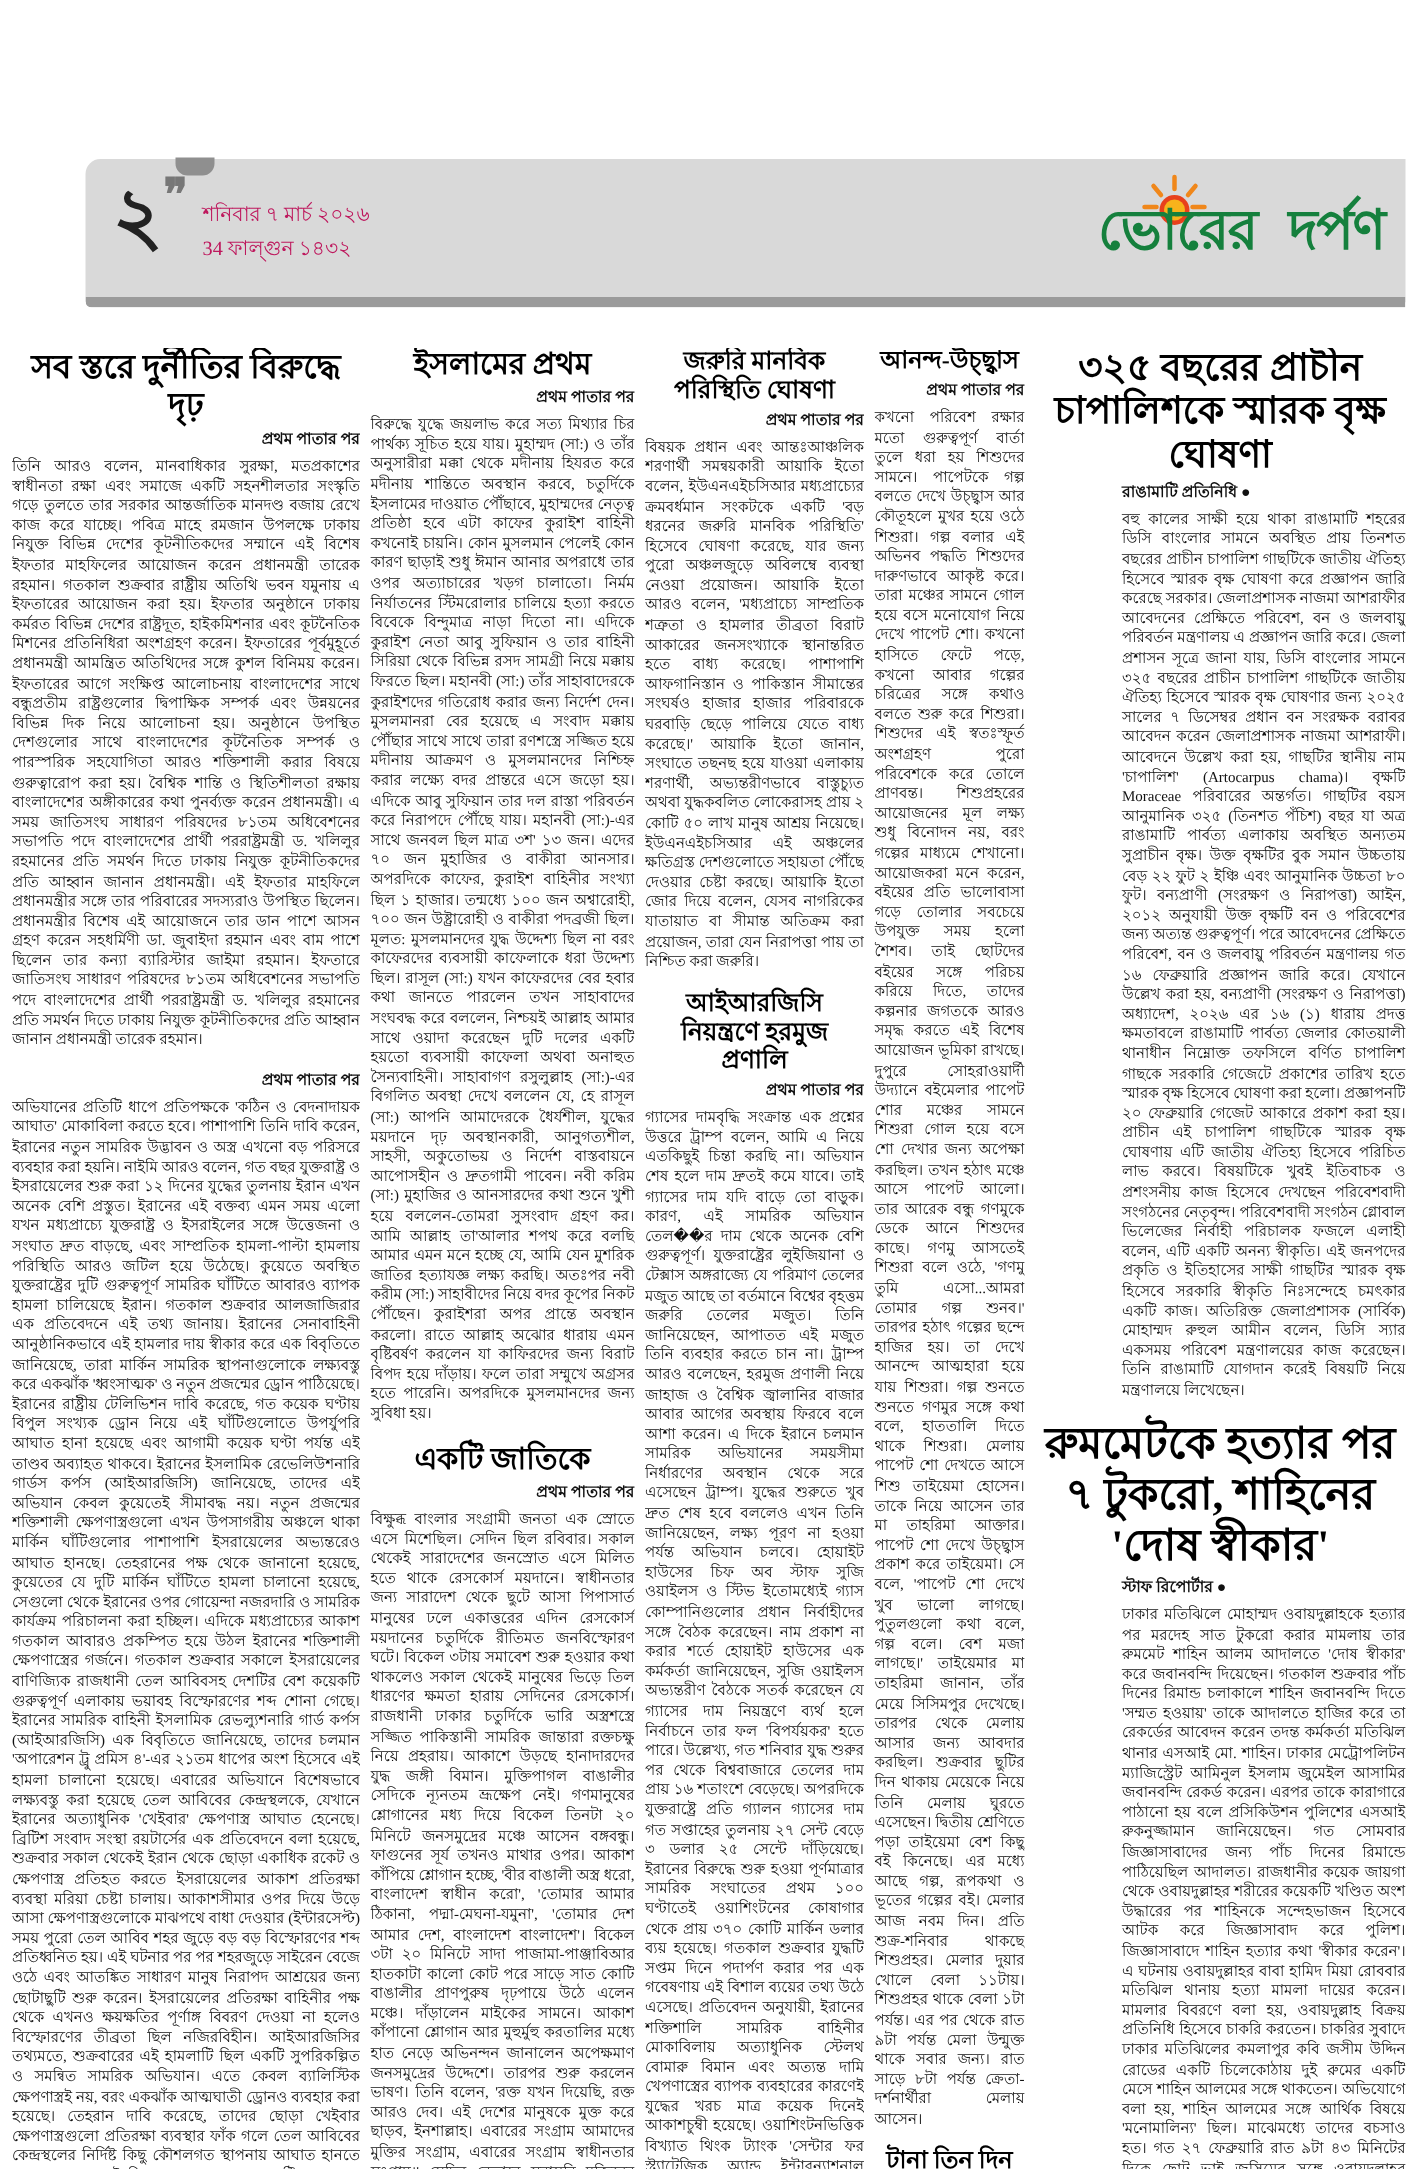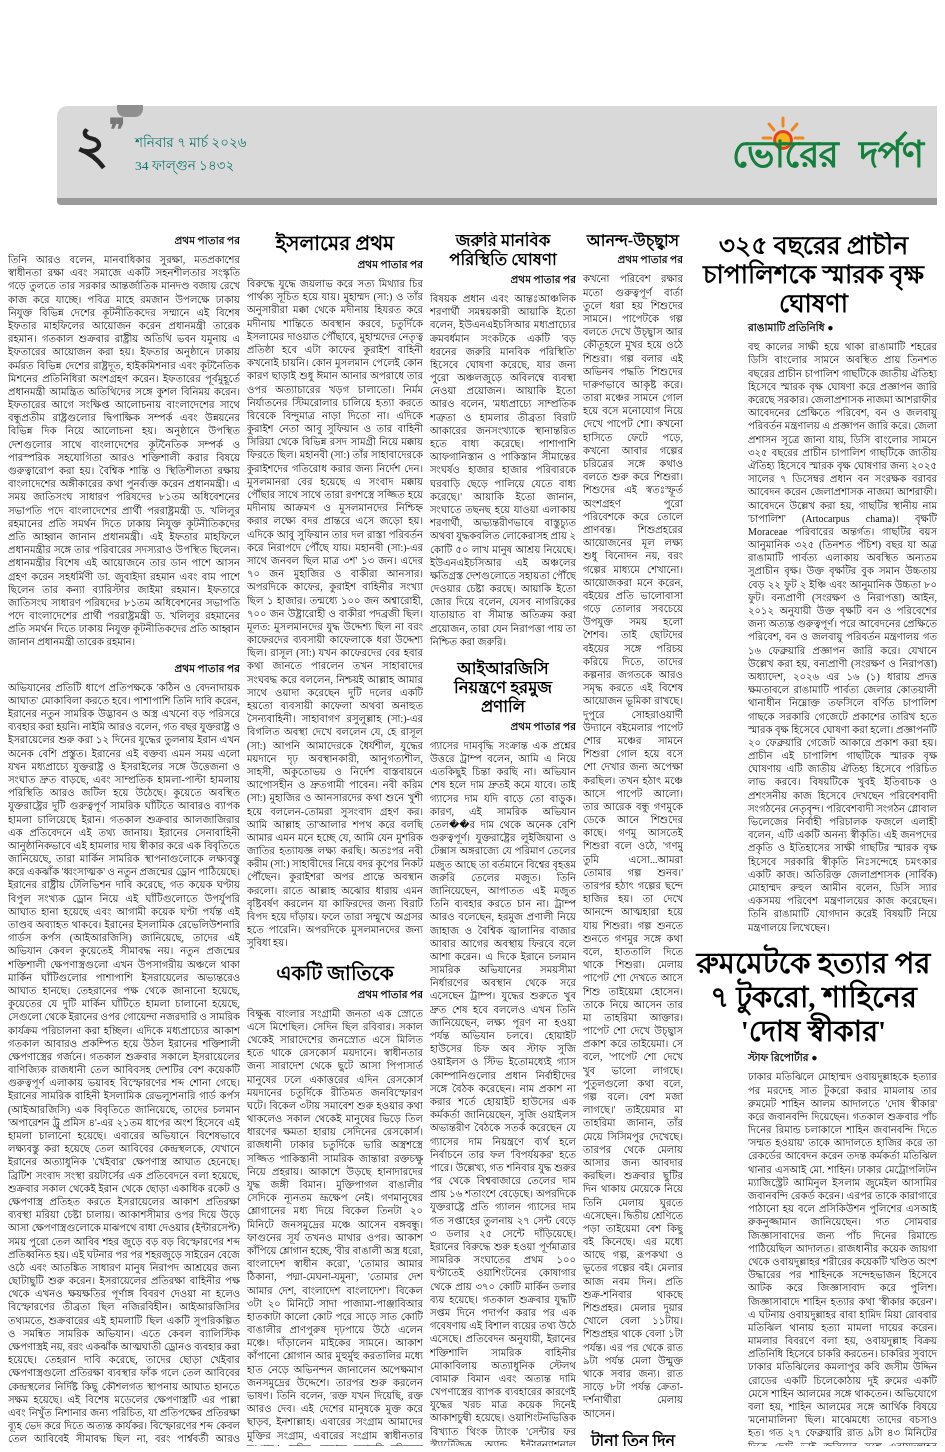--- a/index.html
+++ b/index.html
@@ -18,21 +18,21 @@
     position:absolute;left:60px;top:-1px;width:26px;height:12px;
     background:#8f8f8f;border-radius:0 0 8px 8px;
   }
   .page-num{
     position:absolute;left:18px;top:14px;font-size:52px;font-weight:bold;
     color:#222;line-height:1;
   }
   .page-num-flourish{
     position:absolute;left:52px;top:6px;font-size:30px;color:#777;font-weight:bold;
   }
-  .date-block{position:absolute;left:78px;top:26px;font-size:13.5px;color:#0f766e;line-height:1.7;}
+  .date-block{position:absolute;left:78px;top:26px;font-size:13.5px;color:#be185d;line-height:1.7;}
   .logo{
     position:absolute;right:14px;top:18px;width:210px;height:66px;text-align:right;
   }
   .logo-sun{position:absolute;right:118px;top:-8px;}
   .logo-text{
     position:relative;font-size:37px;font-weight:bold;color:#15803d;
     font-family:Liberation Mono, monospace;letter-spacing:-1px;line-height:66px;
   }
   
   .cols{
@@ -88,20 +88,21 @@
       </svg>
     </span>
     <span class="logo-text">ভোরের দর্পণ</span>
   </div>
 </div>
 
 <div class="cols">
 
   <div class="col col1 c1">
     <div class="art">
+      <h2 class="h">সব স্তরে দুর্নীতির বিরুদ্ধে দৃঢ়</h2>
       <div class="cont">প্রথম পাতার পর</div>
       <p class="b">তিনি আরও বলেন, মানবাধিকার সুরক্ষা, মতপ্রকাশের স্বাধীনতা রক্ষা এবং সমাজে একটি সহনশীলতার সংস্কৃতি গড়ে তুলতে তার সরকার আন্তর্জাতিক মানদণ্ড বজায় রেখে কাজ করে যাচ্ছে। পবিত্র মাহে রমজান উপলক্ষে ঢাকায় নিযুক্ত বিভিন্ন দেশের কূটনীতিকদের সম্মানে এই বিশেষ ইফতার মাহফিলের আয়োজন করেন প্রধানমন্ত্রী তারেক রহমান। গতকাল শুক্রবার রাষ্ট্রীয় অতিথি ভবন যমুনায় এ ইফতারের আয়োজন করা হয়। ইফতার অনুষ্ঠানে ঢাকায় কর্মরত বিভিন্ন দেশের রাষ্ট্রদূত, হাইকমিশনার এবং কূটনৈতিক মিশনের প্রতিনিধিরা অংশগ্রহণ করেন। ইফতারের পূর্বমুহূর্তে প্রধানমন্ত্রী আমন্ত্রিত অতিথিদের সঙ্গে কুশল বিনিময় করেন। ইফতারের আগে সংক্ষিপ্ত আলোচনায় বাংলাদেশের সাথে বন্ধুপ্রতীম রাষ্ট্রগুলোর দ্বিপাক্ষিক সম্পর্ক এবং উন্নয়নের বিভিন্ন দিক নিয়ে আলোচনা হয়। অনুষ্ঠানে উপস্থিত দেশগুলোর সাথে বাংলাদেশের কূটনৈতিক সম্পর্ক ও পারস্পরিক সহযোগিতা আরও শক্তিশালী করার বিষয়ে গুরুত্বারোপ করা হয়। বৈশ্বিক শান্তি ও স্থিতিশীলতা রক্ষায় বাংলাদেশের অঙ্গীকারের কথা পুনর্ব্যক্ত করেন প্রধানমন্ত্রী। এ সময় জাতিসংঘ সাধারণ পরিষদের ৮১তম অধিবেশনের সভাপতি পদে বাংলাদেশের প্রার্থী পররাষ্ট্রমন্ত্রী ড. খলিলুর রহমানের প্রতি সমর্থন দিতে ঢাকায় নিযুক্ত কূটনীতিকদের প্রতি আহ্বান জানান প্রধানমন্ত্রী। এই ইফতার মাহফিলে প্রধানমন্ত্রীর সঙ্গে তার পরিবারের সদস্যরাও উপস্থিত ছিলেন। প্রধানমন্ত্রীর বিশেষ এই আয়োজনে তার ডান পাশে আসন গ্রহণ করেন সহধর্মিণী ডা. জুবাইদা রহমান এবং বাম পাশে ছিলেন তার কন্যা ব্যারিস্টার জাইমা রহমান। ইফতারে জাতিসংঘ সাধারণ পরিষদের ৮১তম অধিবেশনের সভাপতি পদে বাংলাদেশের প্রার্থী পররাষ্ট্রমন্ত্রী ড. খলিলুর রহমানের প্রতি সমর্থন দিতে ঢাকায় নিযুক্ত কূটনীতিকদের প্রতি আহ্বান জানান প্রধানমন্ত্রী তারেক রহমান।</p>
     </div>
     <div class="art">
       <div class="cont">প্রথম পাতার পর</div>
       <p class="b">অভিযানের প্রতিটি ধাপে প্রতিপক্ষকে 'কঠিন ও বেদনাদায়ক আঘাত' মোকাবিলা করতে হবে। পাশাপাশি তিনি দাবি করেন, ইরানের নতুন সামরিক উদ্ভাবন ও অস্ত্র এখনো বড় পরিসরে ব্যবহার করা হয়নি। নাইমি আরও বলেন, গত বছর যুক্তরাষ্ট্র ও ইসরায়েলের শুরু করা ১২ দিনের যুদ্ধের তুলনায় ইরান এখন অনেক বেশি প্রস্তুত। ইরানের এই বক্তব্য এমন সময় এলো যখন মধ্যপ্রাচ্যে যুক্তরাষ্ট্র ও ইসরাইলের সঙ্গে উত্তেজনা ও সংঘাত দ্রুত বাড়ছে, এবং সাম্প্রতিক হামলা-পাল্টা হামলায় পরিস্থিতি আরও জটিল হয়ে উঠেছে। কুয়েতে অবস্থিত যুক্তরাষ্ট্রের দুটি গুরুত্বপূর্ণ সামরিক ঘাঁটিতে আবারও ব্যাপক হামলা চালিয়েছে ইরান। গতকাল শুক্রবার আলজাজিরার এক প্রতিবেদনে এই তথ্য জানায়। ইরানের সেনাবাহিনী আনুষ্ঠানিকভাবে এই হামলার দায় স্বীকার করে এক বিবৃতিতে জানিয়েছে, তারা মার্কিন সামরিক স্থাপনাগুলোকে লক্ষ্যবস্তু করে একঝাঁক 'ধ্বংসাত্মক' ও নতুন প্রজন্মের ড্রোন পাঠিয়েছে। ইরানের রাষ্ট্রীয় টেলিভিশন দাবি করেছে, গত কয়েক ঘণ্টায় বিপুল সংখ্যক ড্রোন নিয়ে এই ঘাঁটিগুলোতে উপর্যুপরি আঘাত হানা হয়েছে এবং আগামী কয়েক ঘণ্টা পর্যন্ত এই তাণ্ডব অব্যাহত থাকবে। ইরানের ইসলামিক রেভেলিউশনারি গার্ডস কর্পস (আইআরজিসি) জানিয়েছে, তাদের এই অভিযান কেবল কুয়েতেই সীমাবদ্ধ নয়। নতুন প্রজন্মের শক্তিশালী ক্ষেপণাস্ত্রগুলো এখন উপসাগরীয় অঞ্চলে থাকা মার্কিন ঘাঁটিগুলোর পাশাপাশি ইসরায়েলের অভ্যন্তরেও আঘাত হানছে। তেহরানের পক্ষ থেকে জানানো হয়েছে, কুয়েতের যে দুটি মার্কিন ঘাঁটিতে হামলা চালানো হয়েছে, সেগুলো থেকে ইরানের ওপর গোয়েন্দা নজরদারি ও সামরিক কার্যক্রম পরিচালনা করা হচ্ছিল। এদিকে মধ্যপ্রাচ্যের আকাশ গতকাল আবারও প্রকম্পিত হয়ে উঠল ইরানের শক্তিশালী ক্ষেপণাস্ত্রের গর্জনে। গতকাল শুক্রবার সকালে ইসরায়েলের বাণিজ্যিক রাজধানী তেল আবিবসহ দেশটির বেশ কয়েকটি গুরুত্বপূর্ণ এলাকায় ভয়াবহ বিস্ফোরণের শব্দ শোনা গেছে। ইরানের সামরিক বাহিনী ইসলামিক রেভল্যুশনারি গার্ড কর্পস (আইআরজিসি) এক বিবৃতিতে জানিয়েছে, তাদের চলমান 'অপারেশন ট্রু প্রমিস ৪'-এর ২১তম ধাপের অংশ হিসেবে এই হামলা চালানো হয়েছে। এবারের অভিযানে বিশেষভাবে লক্ষ্যবস্তু করা হয়েছে তেল আবিবের কেন্দ্রস্থলকে, যেখানে ইরানের অত্যাধুনিক 'খেইবার' ক্ষেপণাস্ত্র আঘাত হেনেছে। ব্রিটিশ সংবাদ সংস্থা রয়টার্সের এক প্রতিবেদনে বলা হয়েছে, শুক্রবার সকাল থেকেই ইরান থেকে ছোড়া একাধিক রকেট ও ক্ষেপণাস্ত্র প্রতিহত করতে ইসরায়েলের আকাশ প্রতিরক্ষা ব্যবস্থা মরিয়া চেষ্টা চালায়। আকাশসীমার ওপর দিয়ে উড়ে আসা ক্ষেপণাস্ত্রগুলোকে মাঝপথে বাধা দেওয়ার (ইন্টারসেপ্ট) সময় পুরো তেল আবিব শহর জুড়ে বড় বড় বিস্ফোরণের শব্দ প্রতিধ্বনিত হয়। এই ঘটনার পর পর শহরজুড়ে সাইরেন বেজে ওঠে এবং আতঙ্কিত সাধারণ মানুষ নিরাপদ আশ্রয়ের জন্য ছোটাছুটি শুরু করেন। ইসরায়েলের প্রতিরক্ষা বাহিনীর পক্ষ থেকে এখনও ক্ষয়ক্ষতির পূর্ণাঙ্গ বিবরণ দেওয়া না হলেও বিস্ফোরণের তীব্রতা ছিল নজিরবিহীন। আইআরজিসির তথ্যমতে, শুক্রবারের এই হামলাটি ছিল একটি সুপরিকল্পিত ও সমন্বিত সামরিক অভিযান। এতে কেবল ব্যালিস্টিক ক্ষেপণাস্ত্রই নয়, বরং একঝাঁক আত্মঘাতী ড্রোনও ব্যবহার করা হয়েছে। তেহরান দাবি করেছে, তাদের ছোড়া খেইবার ক্ষেপণাস্ত্রগুলো প্রতিরক্ষা ব্যবস্থার ফাঁক গলে তেল আবিবের কেন্দ্রস্থলের নির্দিষ্ট কিছু কৌশলগত স্থাপনায় আঘাত হানতে সক্ষম হয়েছে। এই বিশেষ মডেলের ক্ষেপণাস্ত্রটি এর পাল্লা এবং নিখুঁত নিশানার জন্য পরিচিত, যা প্রতিপক্ষের প্রতিরক্ষা ব্যূহ ভেদ করে দিতে অত্যন্ত কার্যকর। বিস্ফোরণের শব্দ কেবল তেল আবিবেই সীমাবদ্ধ ছিল না, বরং পার্শ্ববর্তী আরও কয়েকটি জনবহুল এলাকাতেও শোনা গেছে।</p>
     </div>
 
   </div>
 

